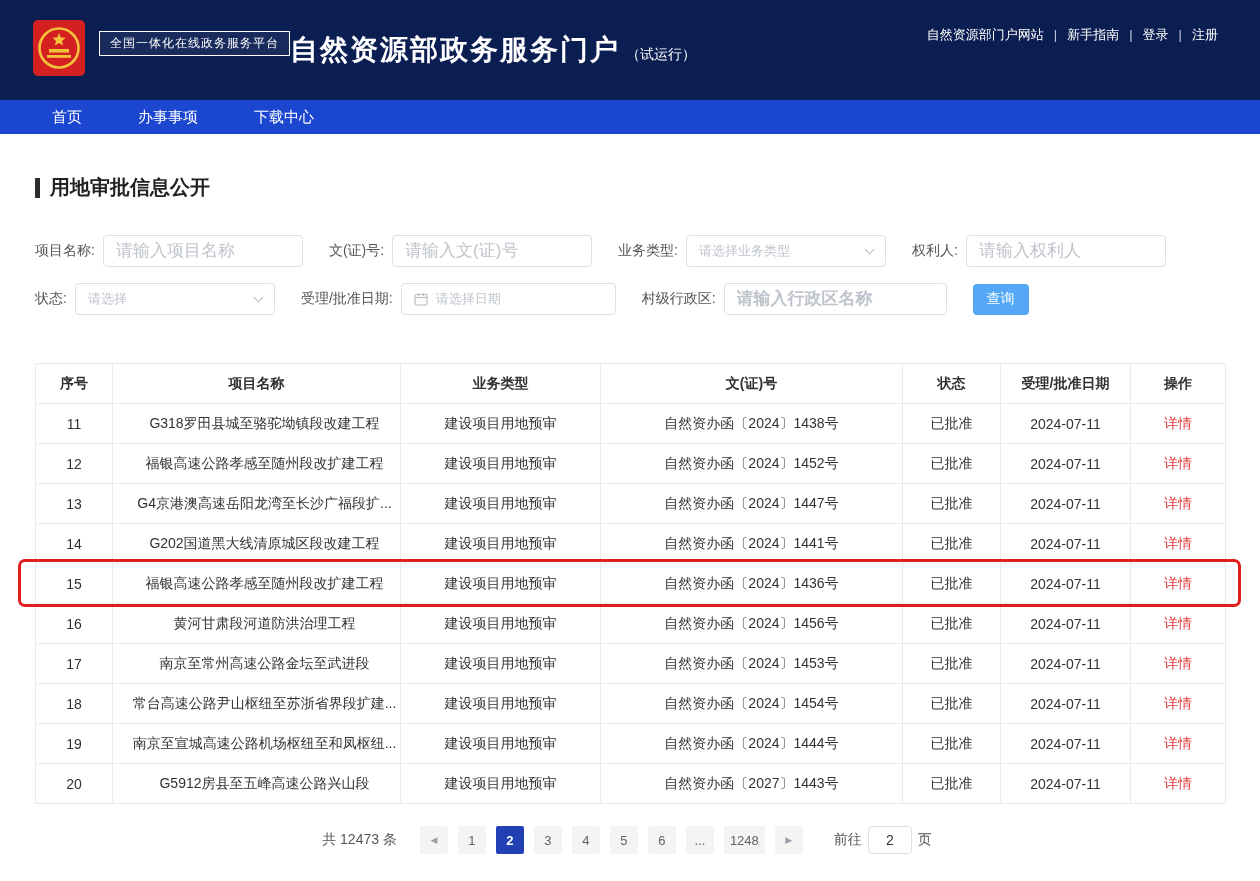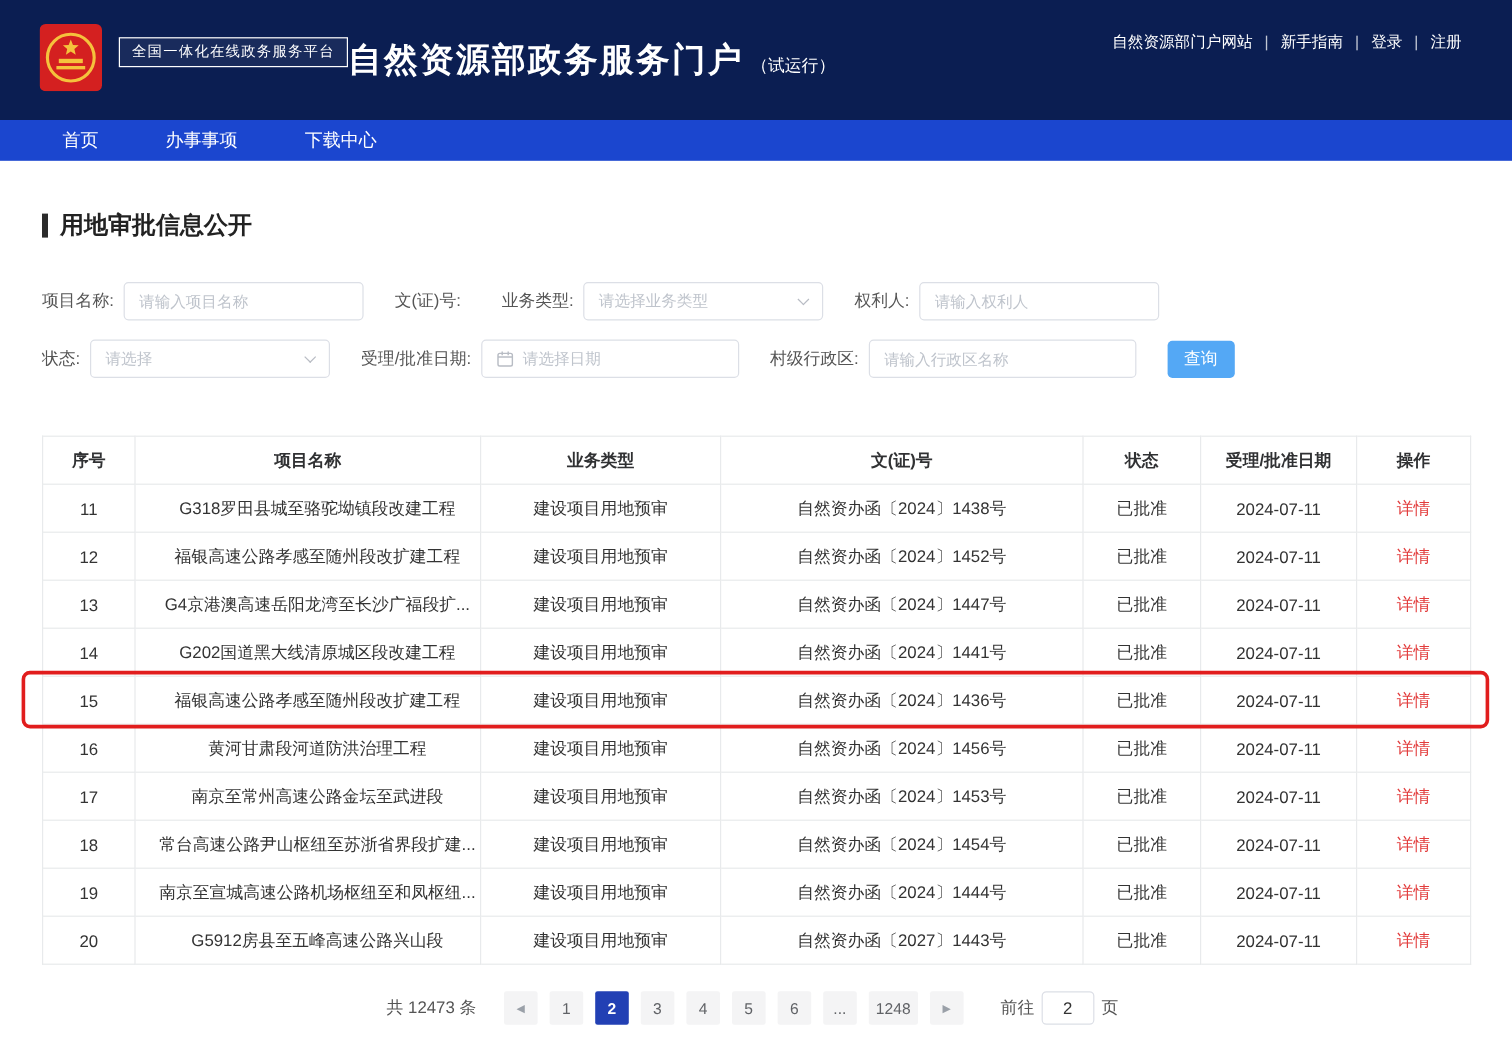--- a/index.html
+++ b/index.html
@@ -25,28 +25,28 @@
 
   
   .page-title { margin: 40px 0 0 35px; display: flex; align-items: center; font-size: 20px; font-weight: bold; color: #222; }
   .title-bar { width: 5px; height: 20px; background: #2b2b2b; margin-right: 10px; }
 
   
   .filters { margin: 34px 35px 0; }
   .filter-row { display: flex; align-items: center; margin-bottom: 16px; }
   .filter-group { display: flex; align-items: center; margin-right: 26px; }
   .filter-group label { font-size: 14px; color: #555; margin-right: 8px; white-space: nowrap; }
-  .txt-input { width: 200px; height: 32px; border: 1px solid #dcdfe6; border-radius: 4px; padding: 0 12px; font-size: 13px; color: #333; outline: none; background: #fff; }
+  .txt-input { width: 200px; height: 32px; border: 1px solid #dcdfe6; border-radius: 4px; padding: 0 12px; font-size: 17px; color: #333; outline: none; background: #fff; }
   .txt-input::placeholder { color: #bfc4cc; }
   .fake-select, .date-input { width: 200px; height: 32px; border: 1px solid #dcdfe6; border-radius: 4px; padding: 0 12px; display: flex; align-items: center; font-size: 13px; color: #bfc4cc; cursor: pointer; background: #fff; }
   .fake-select { justify-content: space-between; }
   .chevron { width: 7px; height: 7px; border-right: 1.5px solid #b8bcc4; border-bottom: 1.5px solid #b8bcc4; transform: rotate(45deg); margin-top: -4px; }
   .date-input { width: 215px; }
   .cal-icon { margin-right: 8px; display: inline-flex; }
-  .w195 { width: 223px; }
+  .w195 { width: 223px; font-weight: bold; }
   .search-btn { width: 56px; height: 31px; background: #54a8f5; color: #fff; border: none; border-radius: 4px; font-size: 14px; cursor: pointer; }
 
   
   .table-wrap { position: relative; margin: 48px 35px 0; }
   table { width: 100%; border-collapse: collapse; font-size: 14px; color: #333; table-layout: fixed; }
   th, td { border: 1px solid #e8eaec; height: 40px; text-align: center; overflow: hidden; white-space: nowrap; }
   th { font-weight: bold; color: #303133; background: #ffffff; }
   td.name { text-align: center; padding-left: 16px; }
   .detail-link { color: #e23c3c; cursor: pointer; text-decoration: none; }
   .highlight-annotation { position: absolute; left: -17px; right: -16px; top: 200px; height: 48px; border: 3px solid #e11d1d; border-radius: 7px; pointer-events: none; }
@@ -99,20 +99,21 @@
   </h2>
 
   <div class="filters">
     <div class="filter-row">
       <div class="filter-group">
         <label>项目名称:</label>
         <input class="txt-input" placeholder="请输入项目名称" style="">
       </div>
       <div class="filter-group">
         <label>文(证)号:</label>
+        <input class="txt-input" placeholder="请输入文(证)号" style="">
       </div>
       <div class="filter-group">
         <label>业务类型:</label>
         <div class="fake-select">
           <span>请选择业务类型</span>
           <span class="chevron"></span>
         </div>
       </div>
       <div class="filter-group">
         <label>权利人:</label>

